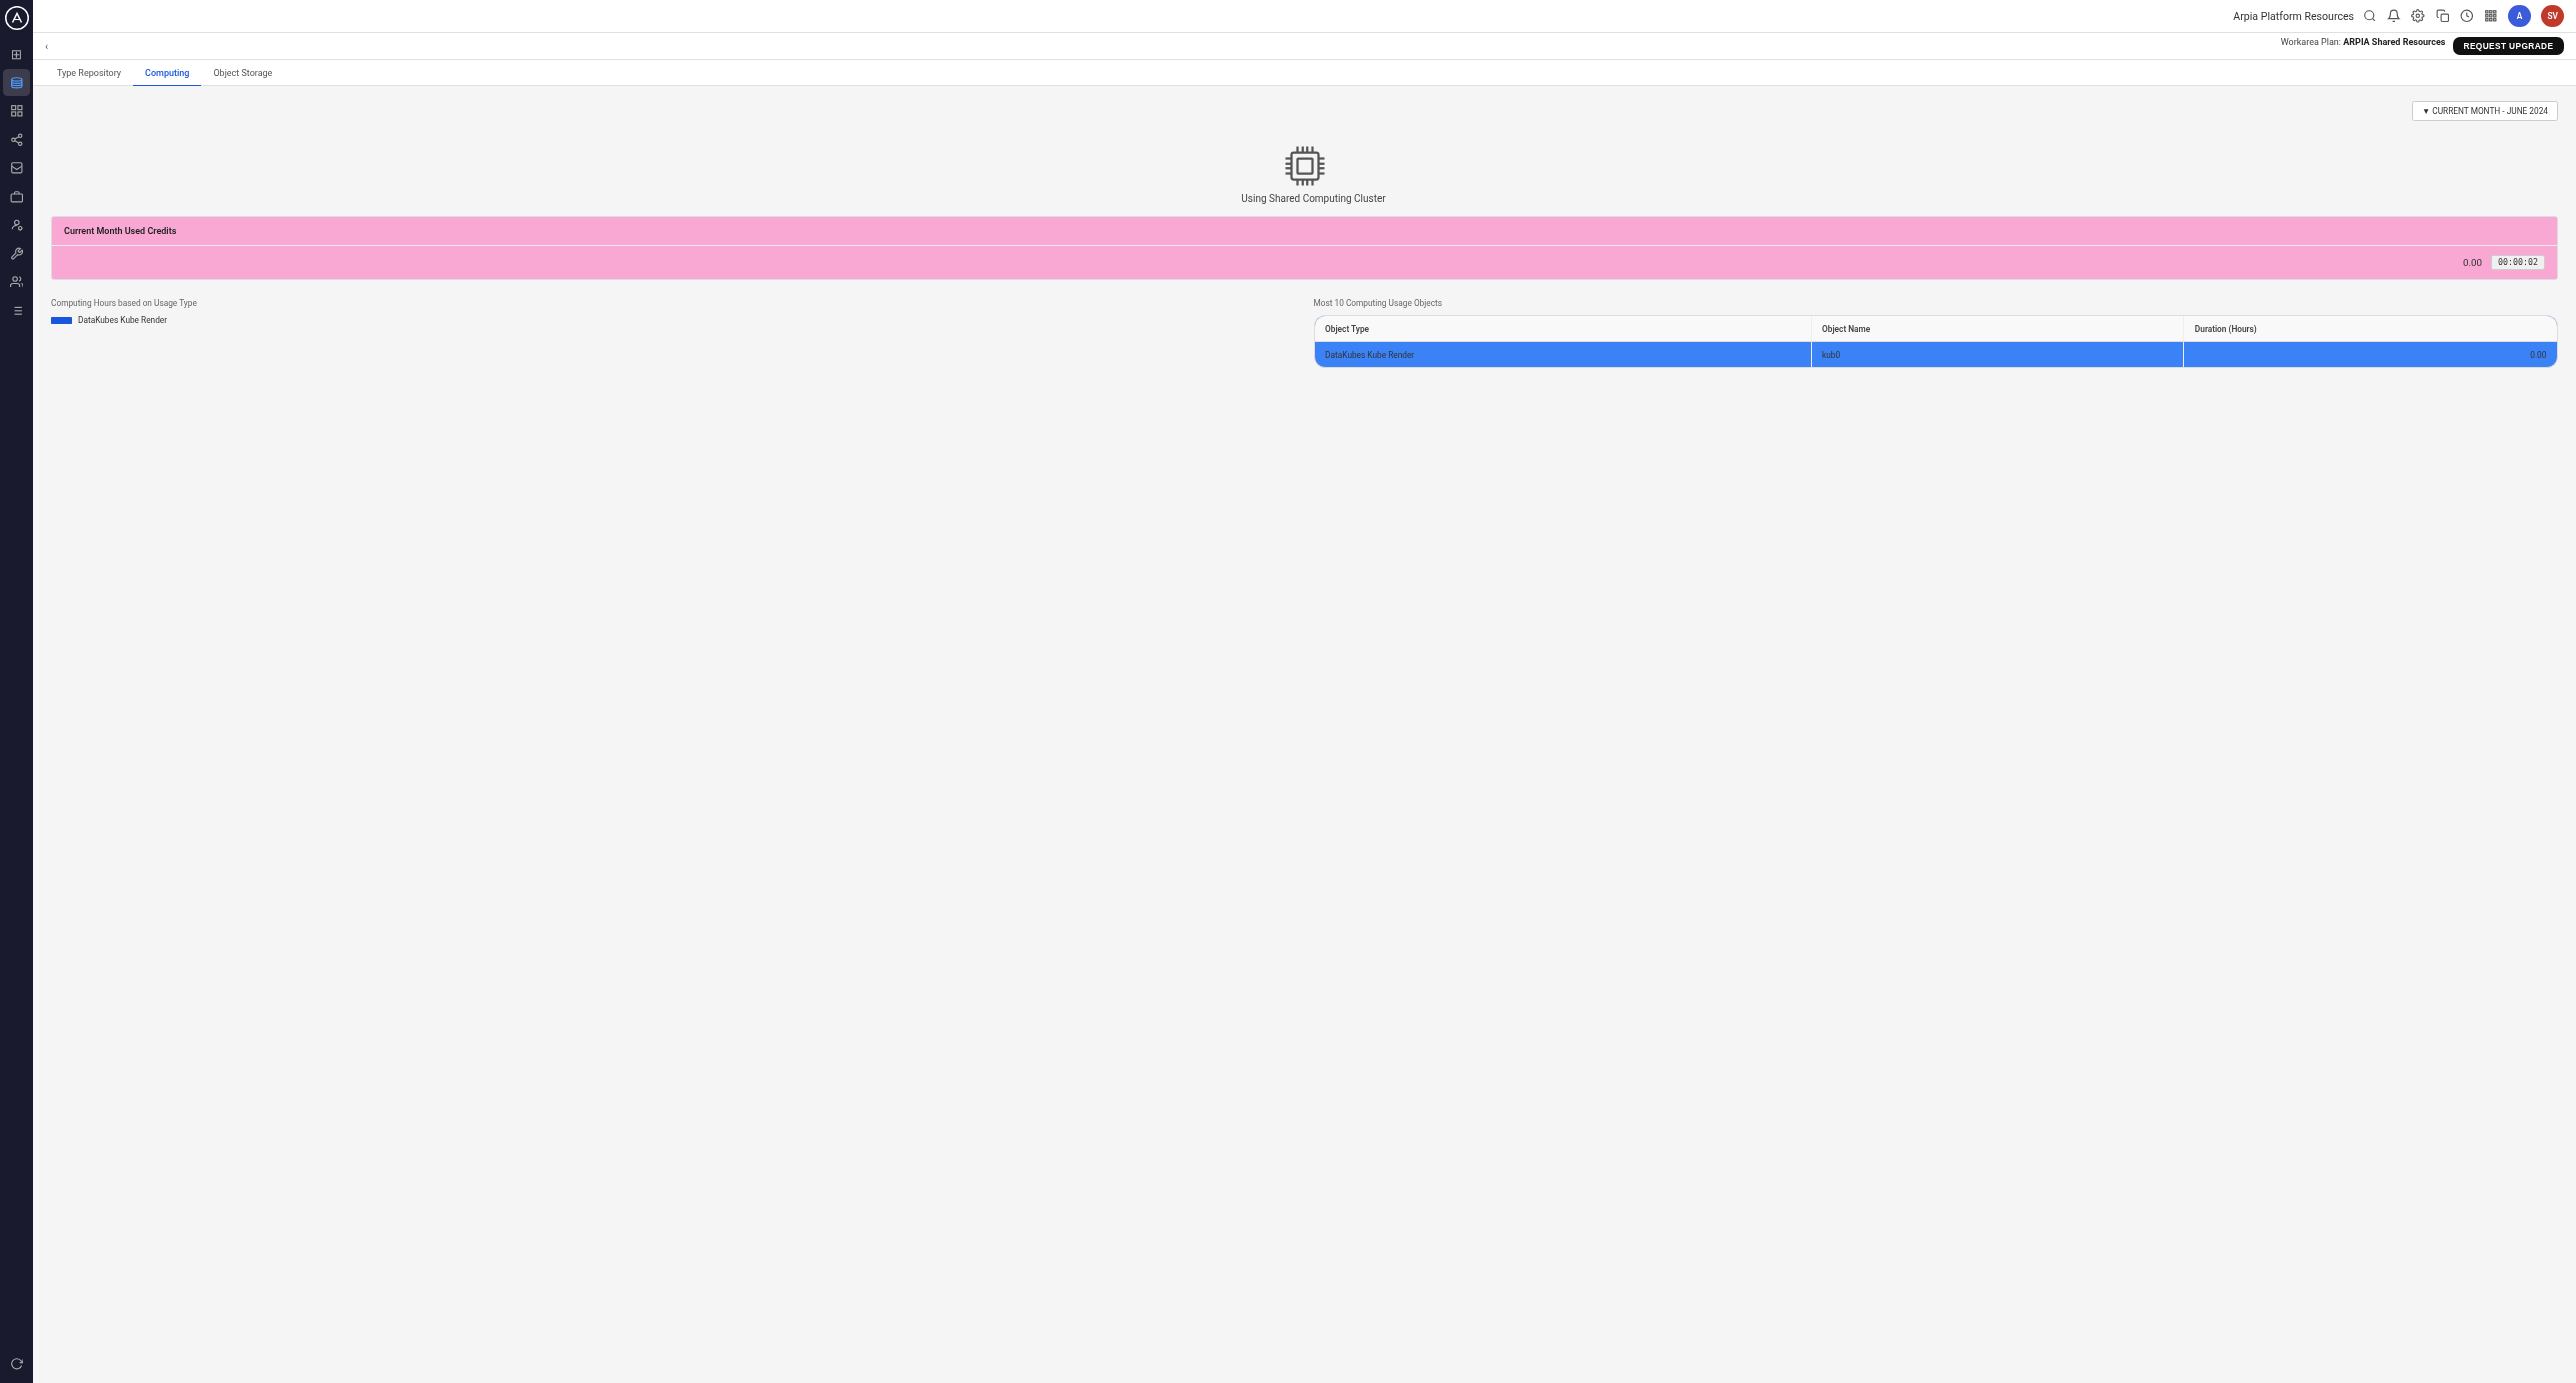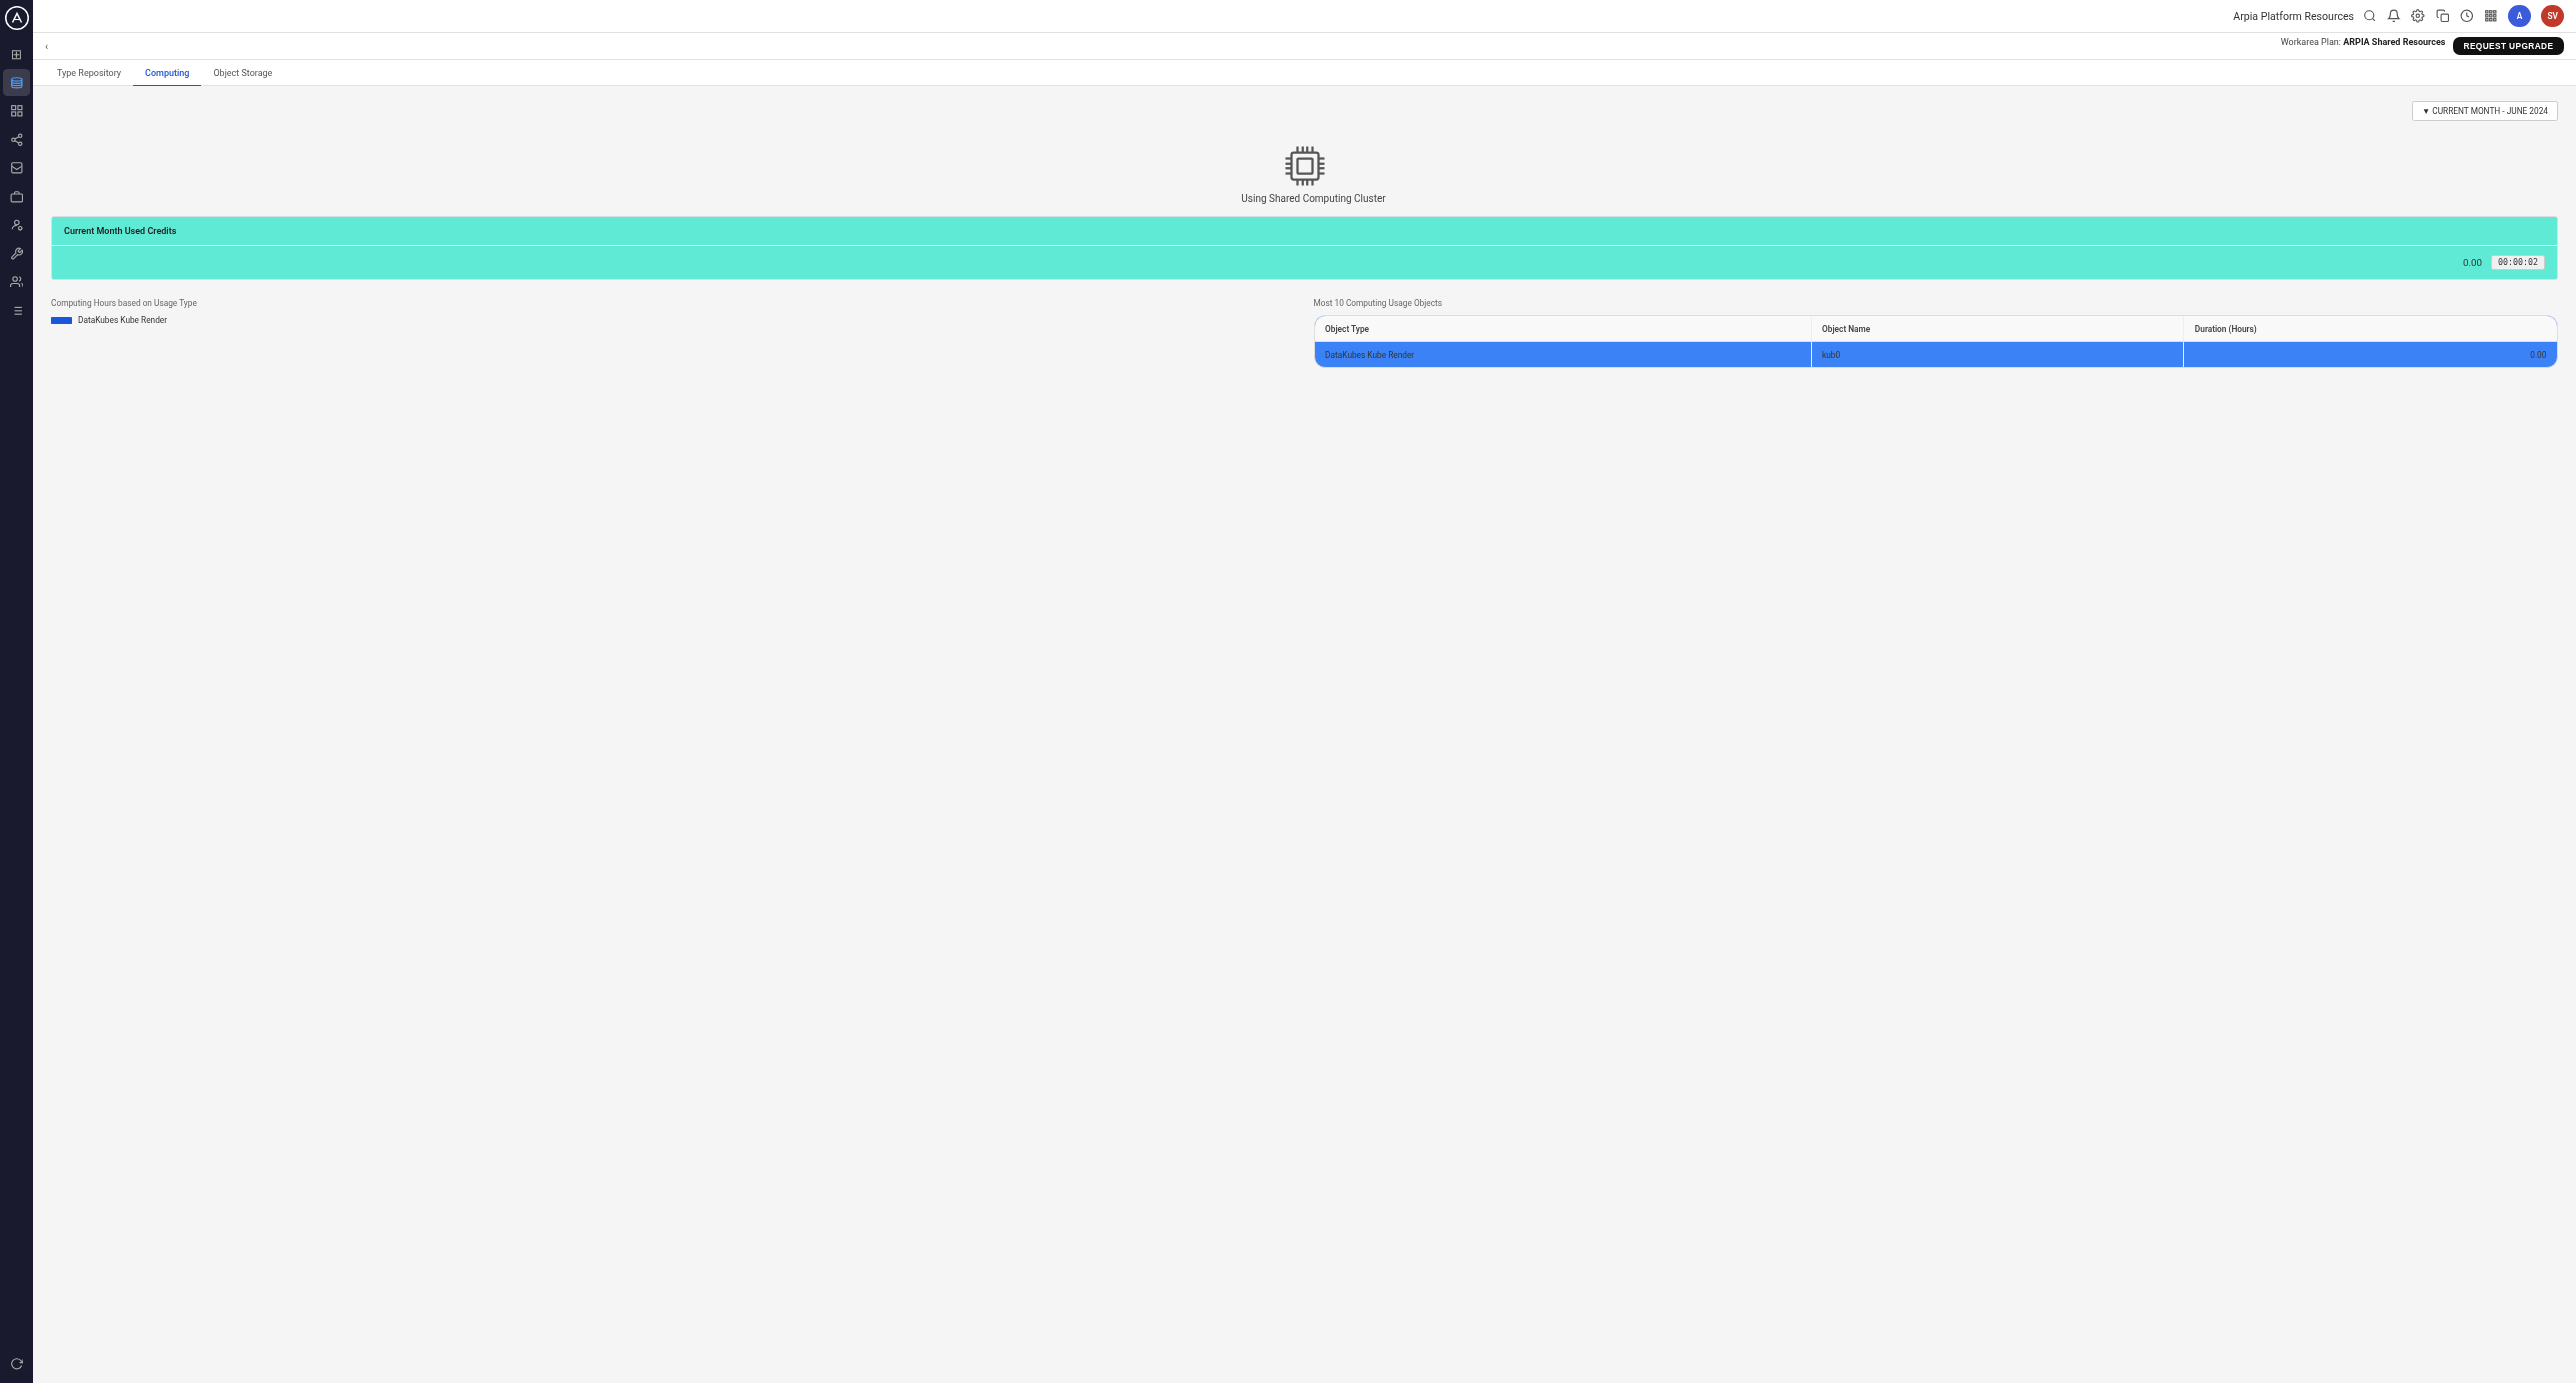--- a/index.html
+++ b/index.html
@@ -191,21 +191,21 @@
       margin-left: 18px;
     }
 
     
     .usage-summary-title {
       font-size: 8.3px;
       color: #666;
       margin-bottom: 6px;
     }
     .usage-card {
-      background: #5eead4;
+      background: #f9a8d4;
       border: 0.8px solid #ddd;
       border-radius: 3px;
       margin-bottom: 18px;
     }
     .usage-card-header {
       padding: 9px 12px;
       border-bottom: 0.8px solid #eee;
       font-size: 9px;
       font-weight: 600;
       color: #222;

